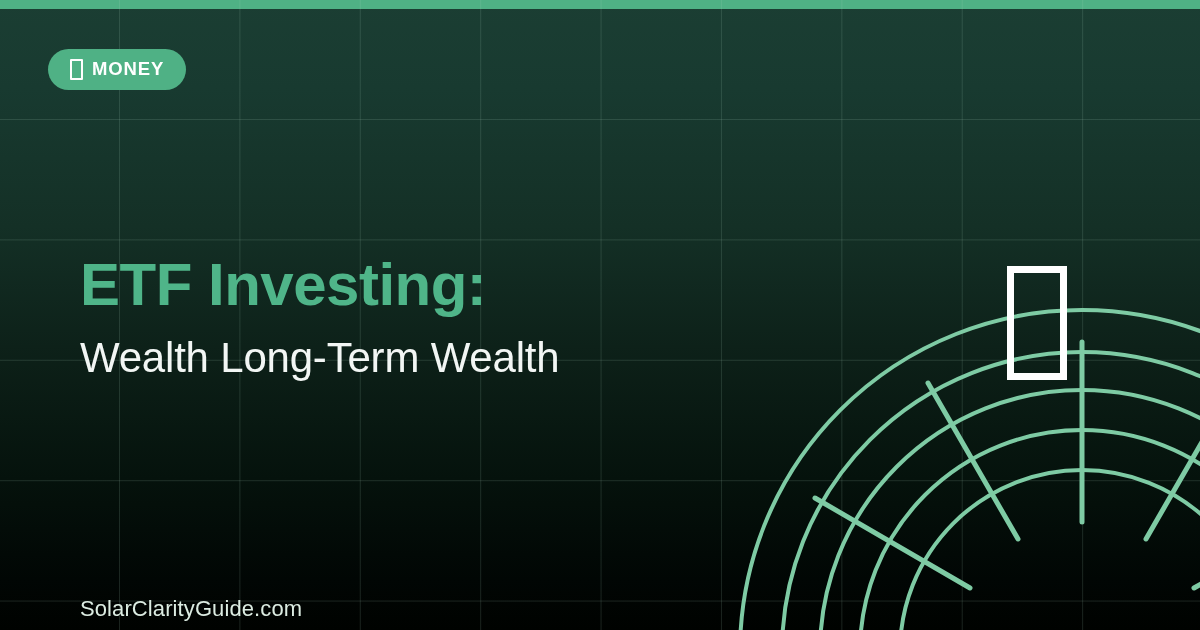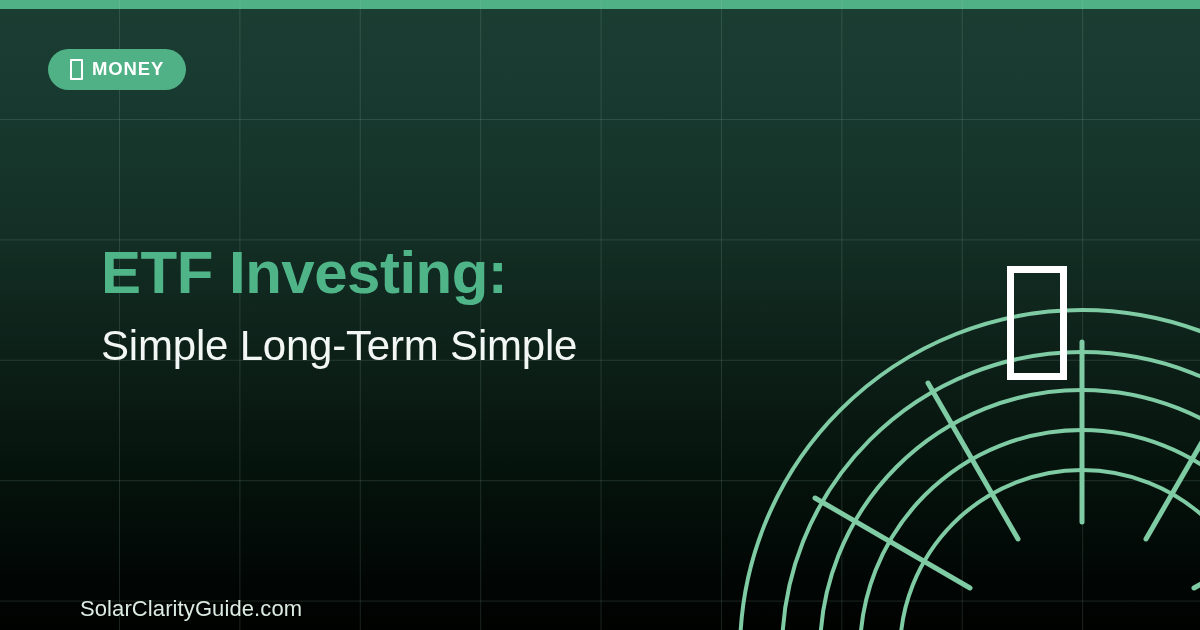--- a/index.html
+++ b/index.html
@@ -87,23 +87,22 @@
     font-size:18.5px;
     font-weight:bold;
     letter-spacing:0.9px;
     line-height:1;
   }
 
   
   .headline {
     position:absolute;
     left:80px;
-    top:241px;
+    top:253px;
     width:760px;
-    margin-left:21px;
   }
   .title {
     color:#4fb589;
     font-size:60px;
     font-weight:bold;
     line-height:1.08;
     letter-spacing:-0.5px;
   }
   .subtitle {
     margin-top:16px;
@@ -166,20 +165,20 @@
     </svg>
   </div>
 
   <div class="badge">
     <span class="badge-icon"></span>
     <span class="badge-label">MONEY</span>
   </div>
 
   <div class="headline">
     <div class="title">ETF Investing:</div>
-    <div class="subtitle">Simple Long-Term Simple</div>
+    <div class="subtitle">Wealth Long-Term Wealth</div>
   </div>
 
   <div class="hero-glyph"></div>
 
   <div class="site-url">SolarClarityGuide.com</div>
 
 </div>
 
 </body></html>

